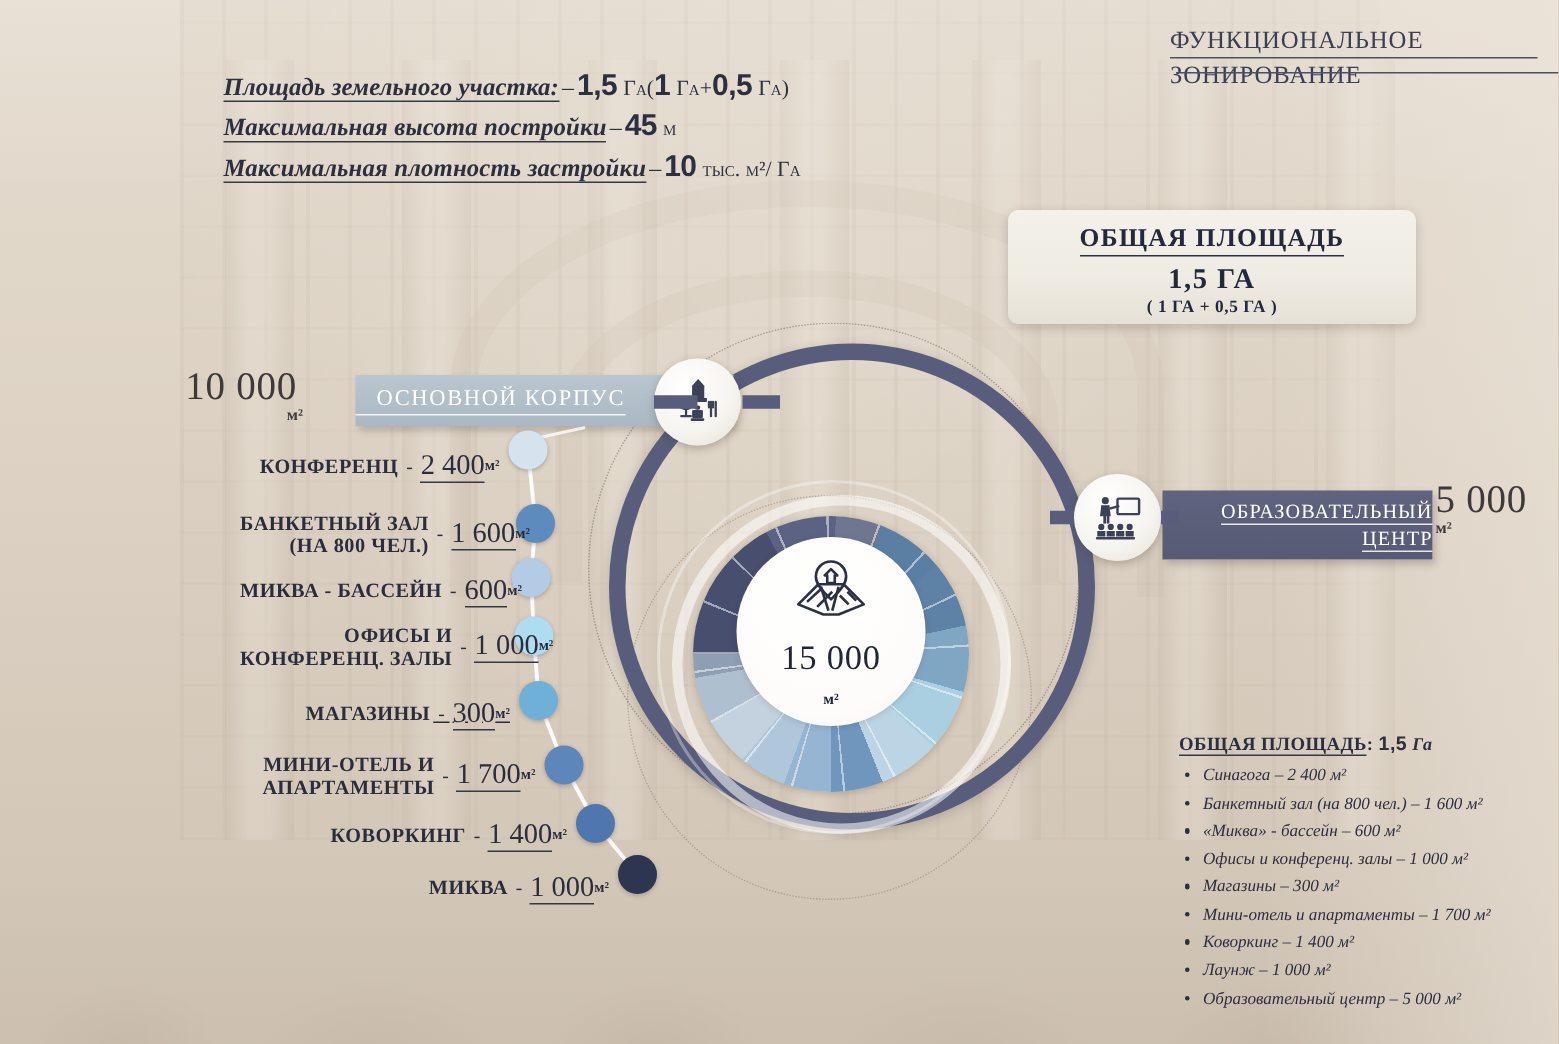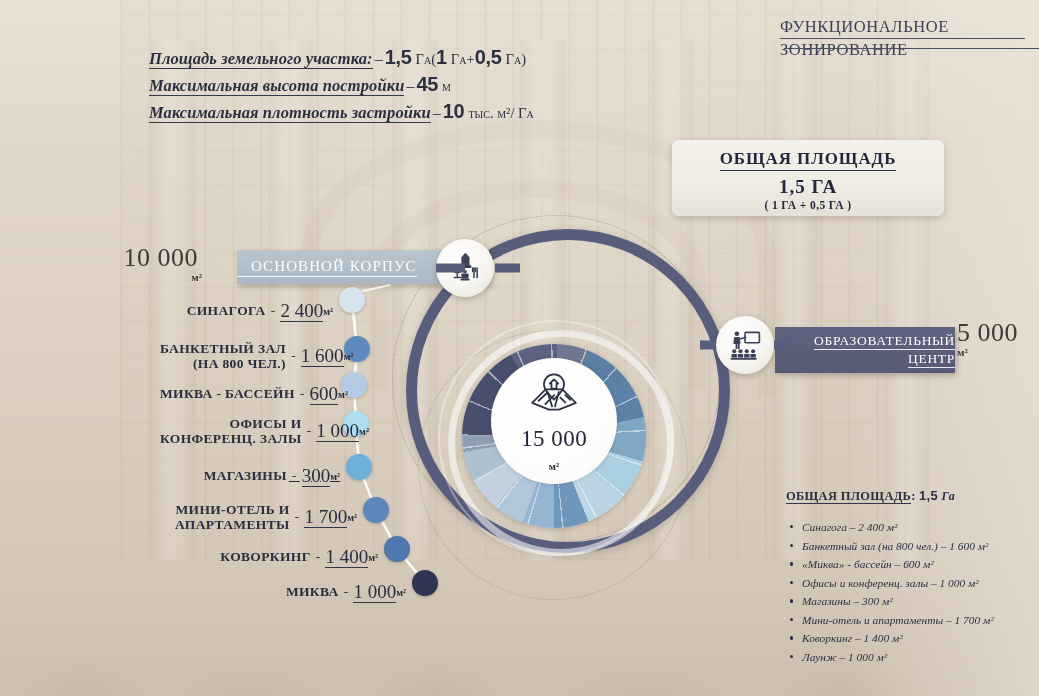--- a/index.html
+++ b/index.html
@@ -172,21 +172,21 @@
   #chain{position:absolute;left:0;top:0;width:1039px;height:696px;pointer-events:none;}
   .item-row{position:absolute;white-space:nowrap;text-align:right;color:#2a2d3c;}
   .item-row .nm{font-size:13.5px;font-weight:bold;letter-spacing:.35px;line-height:1.12;display:inline-block;vertical-align:middle;}
   .item-row .dash2{font-size:13px;padding:0 2px;vertical-align:middle;}
   .item-row .val{font-size:19px;border-bottom:1.3px solid #33374a;padding-bottom:0px;vertical-align:middle;}
   .item-row .u2{font-size:10px;font-weight:bold;vertical-align:middle;}
   .dot{position:absolute;border-radius:50%;box-shadow:0 1px 3px rgba(60,52,42,.30);}
 
   
   #legend{position:absolute;left:786px;top:488px;width:248px;color:#2b2f40;}
-  #legend .hd{font-size:12.5px;font-weight:bold;letter-spacing:.3px;margin-bottom:14px;}
+  #legend .hd{font-size:12.5px;font-weight:bold;letter-spacing:.3px;margin-bottom:4px;}
   #legend .hd .hlbl{border-bottom:1.2px solid #33374a;}
   #legend .hd .hval{font-family:"Liberation Sans",sans-serif;font-weight:bold;font-size:13px;}
   #legend .hd .hga{font-style:italic;font-size:12px;}
   #legend ul{margin:0;padding:0 0 0 16px;list-style:none;}
   #legend li{font-style:italic;font-size:11.4px;line-height:1.63;position:relative;white-space:nowrap;}
   #legend li:before{content:"";position:absolute;left:-12px;top:7px;width:3.4px;height:3.4px;border-radius:50%;background:#2b2f40;}
 </style>
 </head>
 <body>
 
@@ -331,21 +331,21 @@
     <div class="dot" style="left: 339px; top: 287px; width: 26px; height: 26px; background: rgb(213, 227, 239);"></div>
     <div class="dot" style="left: 344px; top: 336px; width: 26px; height: 26px; background: rgb(94, 139, 189);"></div>
     <div class="dot" style="left: 341px; top: 372px; width: 26px; height: 26px; background: rgb(180, 203, 230);"></div>
     <div class="dot" style="left: 343px; top: 411px; width: 26px; height: 26px; background: rgb(174, 220, 240);"></div>
     <div class="dot" style="left: 346px; top: 454px; width: 26px; height: 26px; background: rgb(111, 176, 216);"></div>
     <div class="dot" style="left: 363px; top: 497px; width: 26px; height: 26px; background: rgb(93, 134, 187);"></div>
     <div class="dot" style="left: 384px; top: 536px; width: 26px; height: 26px; background: rgb(79, 119, 174);"></div>
     <div class="dot" style="left: 412px; top: 570px; width: 26px; height: 26px; background: rgb(46, 53, 81);"></div>
   </div>
 <div id="rows">
-    <div class="item-row" style="left: 160px; top: 300px; width: 173px;"><span class="nm">СИНАГОГА</span><span class="dash2"> - </span><span class="val">2 400</span><span class="u2">м²</span></div>
+    <div class="item-row" style="left: 160px; top: 300px; width: 173px;"><span class="nm">КОНФЕРЕНЦ</span><span class="dash2"> - </span><span class="val">2 400</span><span class="u2">м²</span></div>
     <div class="item-row" style="left: 160px; top: 341px; width: 178px;"><span class="nm">БАНКЕТНЫЙ ЗАЛ<br>(НА 800 ЧЕЛ.)</span><span class="dash2"> - </span><span class="val">1 600</span><span class="u2">м²</span></div>
     <div class="item-row" style="left: 160px; top: 383px; width: 175px;"><span class="nm">МИКВА - БАССЕЙН</span><span class="dash2"> - </span><span class="val">600</span><span class="u2">м²</span></div>
     <div class="item-row" style="left: 160px; top: 416px; width: 177px;"><span class="nm">ОФИСЫ И<br>КОНФЕРЕНЦ. ЗАЛЫ</span><span class="dash2"> - </span><span class="val">1 000</span><span class="u2">м²</span></div>
     <div class="item-row" style="left: 160px; top: 465px; width: 180px; text-decoration: underline;"><span class="nm">МАГАЗИНЫ</span><span class="dash2"> - </span><span class="val">300</span><span class="u2">м²</span></div>
     <div class="item-row" style="left: 160px; top: 502px; width: 197px;"><span class="nm">МИНИ-ОТЕЛЬ И<br>АПАРТАМЕНТЫ</span><span class="dash2"> - </span><span class="val">1 700</span><span class="u2">м²</span></div>
     <div class="item-row" style="left: 160px; top: 546px; width: 218px;"><span class="nm">КОВОРКИНГ</span><span class="dash2"> - </span><span class="val">1 400</span><span class="u2">м²</span></div>
     <div class="item-row" style="left: 160px; top: 581px; width: 246px;"><span class="nm">МИКВА</span><span class="dash2"> - </span><span class="val">1 000</span><span class="u2">м²</span></div>
   </div>
 
 <div id="legend">
@@ -356,14 +356,15 @@
   </div>
   <ul>
       <li>Синагога – 2 400 м²</li>
       <li>Банкетный зал (на 800 чел.) – 1 600 м²</li>
       <li>«Миква» - бассейн – 600 м²</li>
       <li>Офисы и конференц. залы – 1 000 м²</li>
       <li>Магазины – 300 м²</li>
       <li>Мини-отель и апартаменты – 1 700 м²</li>
       <li>Коворкинг – 1 400 м²</li>
       <li>Лаунж – 1 000 м²</li>
+      <li>Образовательный центр – 5 000 м²</li>
     </ul>
 </div>
 
 </body></html>

